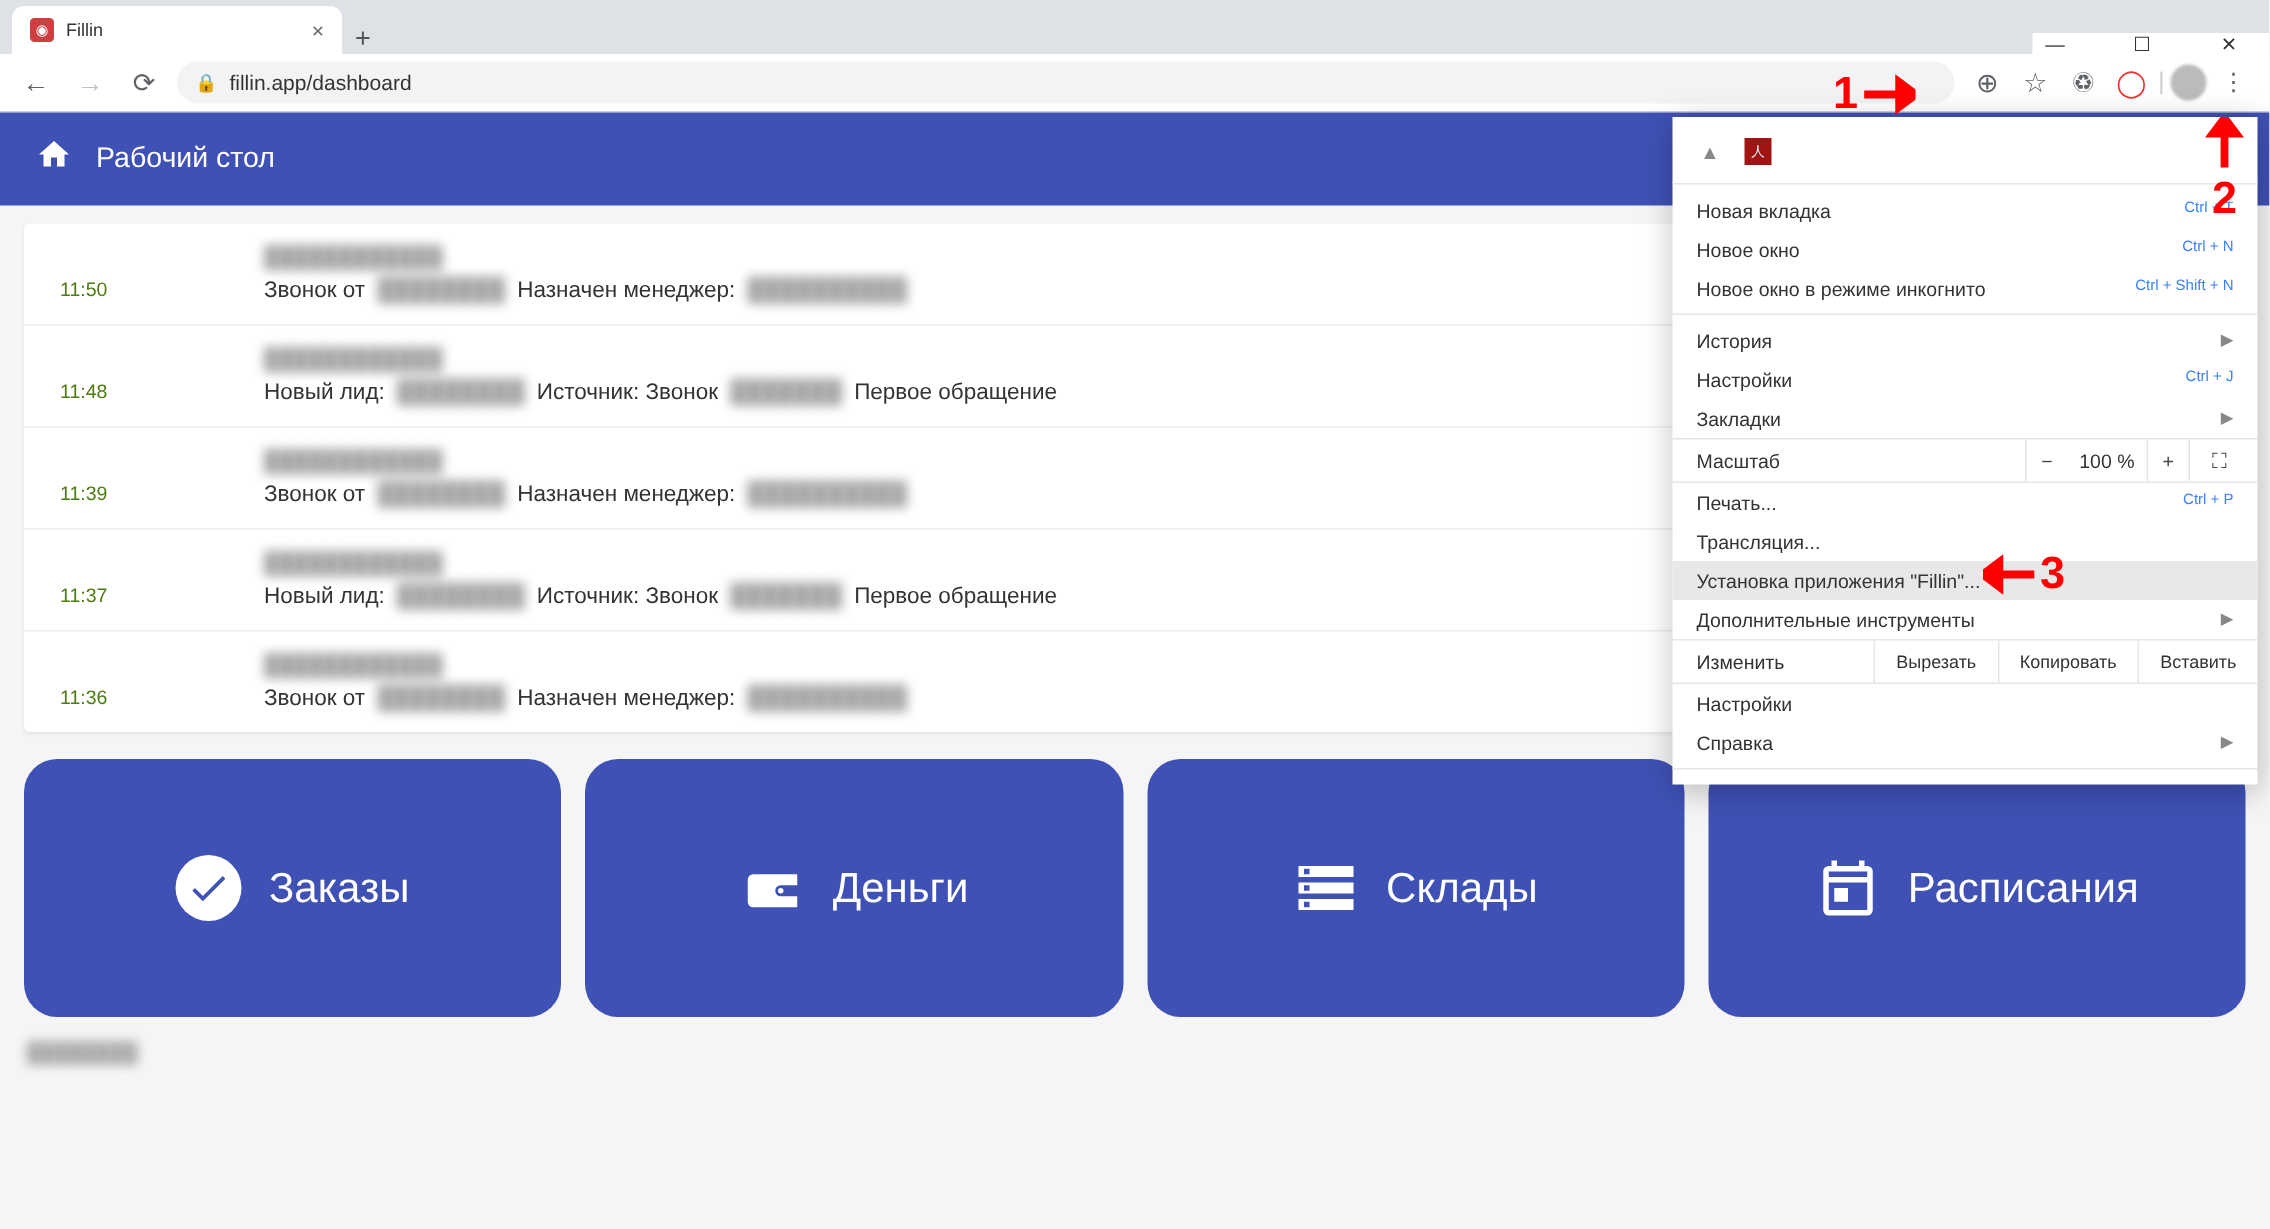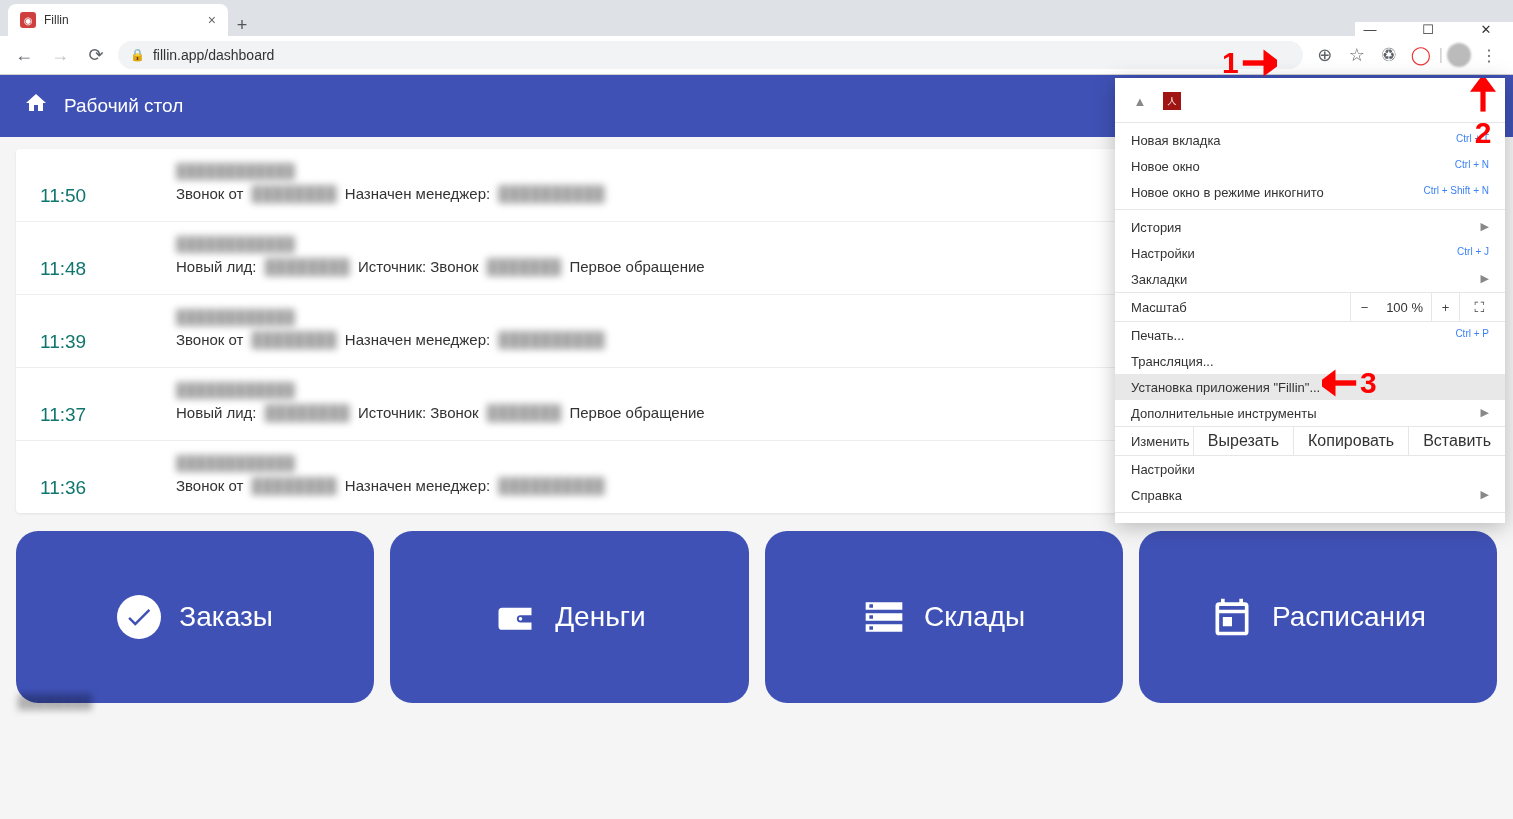--- a/index.html
+++ b/index.html
@@ -50,21 +50,21 @@
 .home-icon { font-size:22px;}
 .content { padding:12px 16px;}
 .feed-card {
   background:#fff;border-radius:4px;box-shadow:0 1px 3px rgba(0,0,0,.08);
   margin-bottom:18px;
 }
 .feed-row {
   display:flex;align-items:stretch;border-bottom:1px solid #eee;padding:14px 0;
 }
 .feed-row:last-child { border-bottom:none;}
-.feed-time { width:160px;padding-left:24px;color:#0f766e;font-size:19px; padding-top:22px;}
+.feed-time { width:160px;padding-left:24px;color:#4d7c0f;font-size:13px; padding-top:22px;}
 .feed-body { flex:1;font-size:15px;color:#333;}
 .feed-meta { color:transparent;text-shadow:0 0 7px rgba(0,0,0,.35);font-size:14px;display:block;margin-bottom:6px;}
 .feed-text .blur { color:transparent;text-shadow:0 0 7px rgba(0,0,0,.35);padding:0 4px;}
 
 .tiles { display:flex;gap:16px;justify-content:space-between;}
 .tile {
   flex:1;background:#3f51b5;color:#fff;border-radius:22px;
   display:flex;align-items:center;justify-content:center;gap:18px;
   height:172px;font-size:28px;font-weight:400;
 }
@@ -91,21 +91,21 @@
 .menu-sep { height:1px;background:#e6e6e6;margin:4px 0;}
 .menu-zoom-row {
   display:flex;align-items:center;padding:0 6px 0 16px;height:30px;border-top:1px solid #e6e6e6;border-bottom:1px solid #e6e6e6;
 }
 .menu-zoom-row .lbl{flex:1;}
 .zoom-btn { width:28px;text-align:center;color:#444;border-left:1px solid #e6e6e6;height:100%;display:flex;align-items:center;justify-content:center;}
 .zoom-val { padding:0 8px;}
 .fs-btn { border-left:1px solid #e6e6e6;width:40px;text-align:center;font-size:14px;}
 .edit-row { display:flex;align-items:center;border-top:1px solid #e6e6e6;border-bottom:1px solid #e6e6e6;height:30px;}
 .edit-row .lbl{flex:1;padding-left:16px;}
-.edit-btn { border-left:1px solid #e6e6e6;padding:0 14px;height:100%;display:flex;align-items:center;font-size:16px;}
+.edit-btn { border-left:1px solid #e6e6e6;padding:0 14px;height:100%;display:flex;align-items:center;font-size:12px;}
 
 .anno { position:absolute;color:#ff0000;font-weight:900;font-size:30px;display:flex;align-items:center;gap:2px;z-index:20; font-family:Arial,sans-serif;}
 .anno svg { width:36px;height:28px;}
 .anno svg path{stroke:#ff0000;stroke-width:6;fill:none;}
 .anno svg .head{fill:#ff0000;}
 .footer-blur { position:absolute;bottom:110px;left:18px;color:transparent;text-shadow:0 0 7px rgba(0,0,0,.3);font-size:13px;}
 </style>
 </head>
 <body>
 

